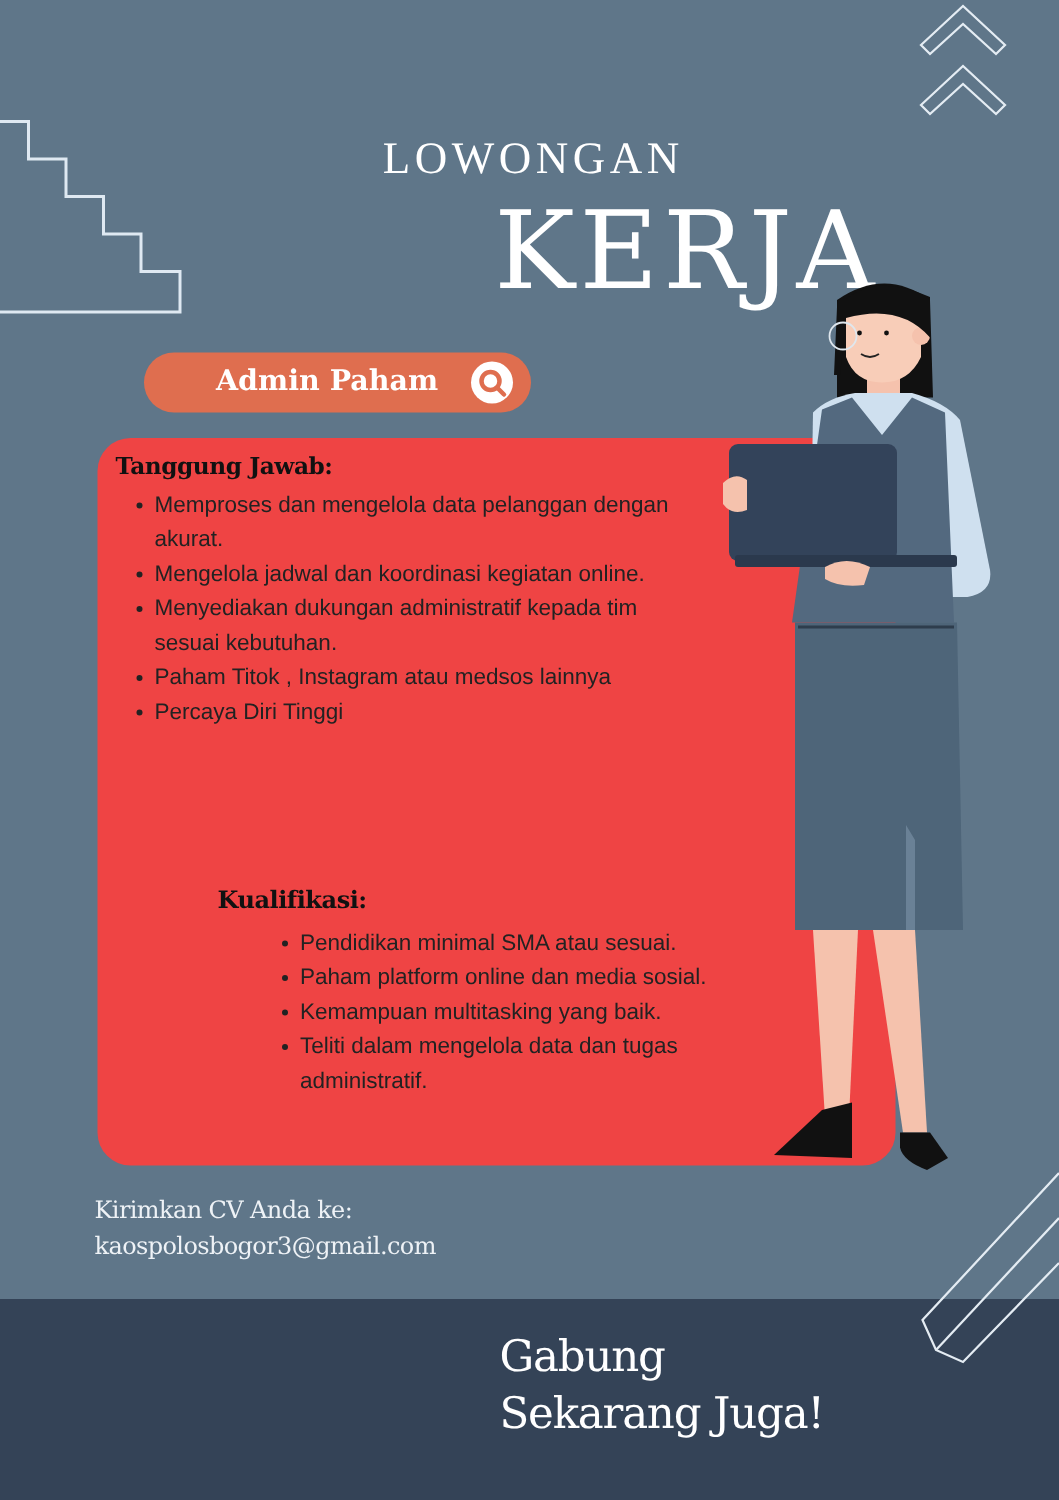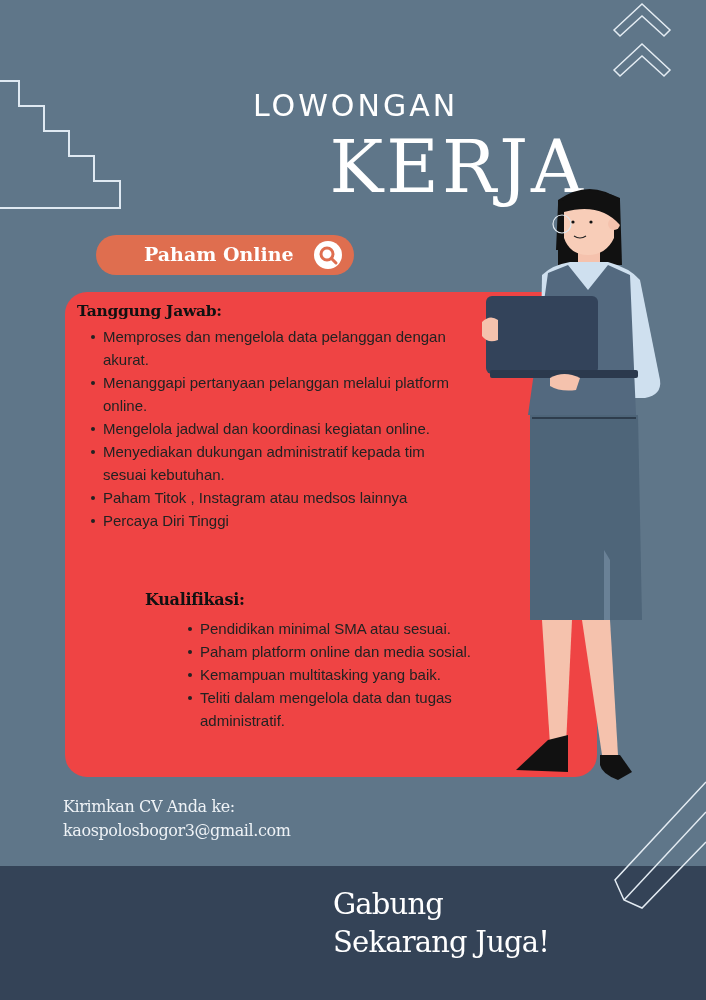--- a/index.html
+++ b/index.html
@@ -17,21 +17,21 @@
   
   .title-top {
     left: 0; width: 706px; top: 88px;
     text-align: center;
     color: #ffffff;
     font-family: "DejaVu Sans", sans-serif;
     font-size: 30px;
     letter-spacing: 3px;
     padding-left: 0;
   }
-  .title-top span { display: inline-block; margin-left: 5px; }
+  .title-top span { display: inline-block; margin-left: 5px; font-family: Liberation Serif, serif; }
   .title-main {
     left: 0; width: 586px; top: 125px;
     text-align: right;
     color: #ffffff;
     font-family: "DejaVu Serif", serif;
     font-size: 72px;
     letter-spacing: 3px;
   }
   .title-main span { display: inline-block; margin-left: 4px; }
 
@@ -127,34 +127,33 @@
   <svg width="60" height="80" viewBox="0 0 60 80">
     <path d="M2 28 L30 2 L58 28 L52 34 L30 14 L8 34 Z" fill="none" stroke="#e4ecf3" stroke-width="1.5"></path>
     <path d="M2 68 L30 42 L58 68 L52 74 L30 54 L8 74 Z" fill="none" stroke="#e4ecf3" stroke-width="1.5"></path>
   </svg>
 </div>
 
 <div class="abs title-top"><span>LOWONGAN</span></div>
 <div class="abs title-main"><span>KERJA</span></div>
 
 <div class="abs pill">
-  <span class="pill-label">Paham Online</span>
+  <span class="pill-label">Admin Paham</span>
   <span class="pill-icon">
     <svg width="28" height="28" viewBox="0 0 28 28">
       <circle cx="13" cy="13" r="6" fill="none" stroke="#df6e4f" stroke-width="3"></circle>
       <line x1="17.5" y1="17.5" x2="22" y2="22" stroke="#df6e4f" stroke-width="3" stroke-linecap="round"></line>
     </svg>
   </span>
 </div>
 
 <div class="abs card">
   <div class="sec-title sec1-title">Tanggung Jawab:</div>
   <ul class="list list1">
     <li>Memproses dan mengelola data pelanggan dengan akurat.</li>
-    <li>Menanggapi pertanyaan pelanggan melalui platform online.</li>
     <li>Mengelola jadwal dan koordinasi kegiatan online.</li>
     <li>Menyediakan dukungan administratif kepada tim sesuai kebutuhan.</li>
     <li>Paham Titok , Instagram atau medsos lainnya</li>
     <li>Percaya Diri Tinggi</li>
   </ul>
 
   <div class="sec-title sec2-title">Kualifikasi:</div>
   <ul class="list list2">
     <li>Pendidikan minimal SMA atau sesuai.</li>
     <li>Paham platform online dan media sosial.</li>

